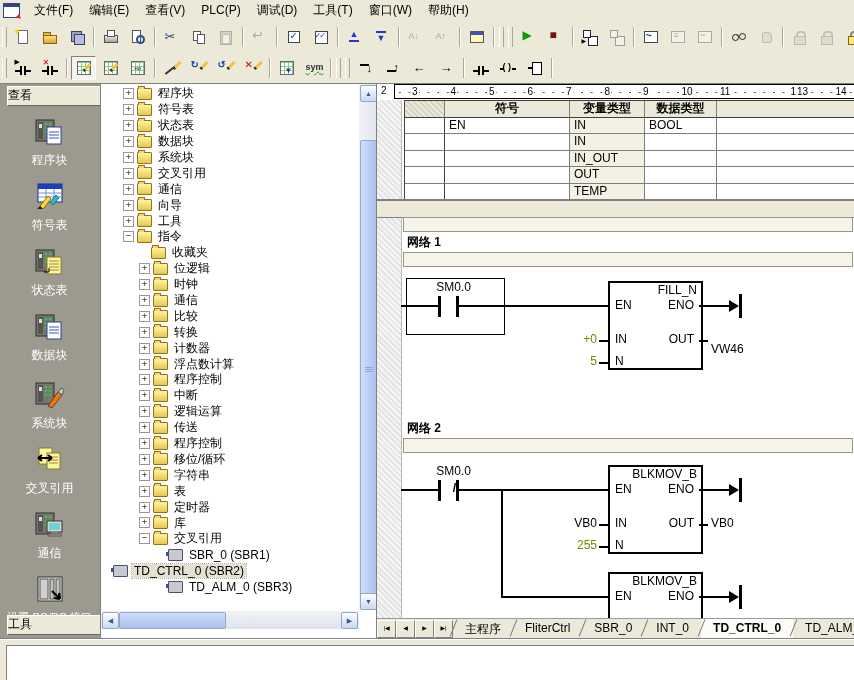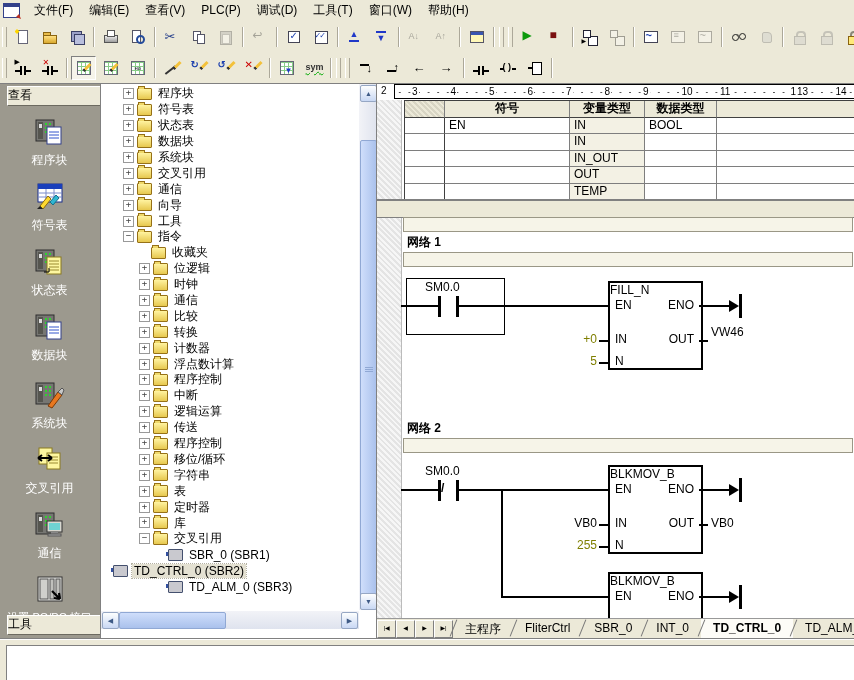--- a/index.html
+++ b/index.html
@@ -130,21 +130,21 @@
   .vtype{background:#f3f1e4}
   #splitter{position:absolute;left:0;top:115px;right:0;height:16px;background:#ece9d8;border-top:2px solid #808080;border-bottom:1px solid #808080}
   
   .combar{position:absolute;left:26px;right:2px;height:13px;background:#f6f4e8;border:1px solid #9a9786}
   .netlabel{position:absolute;font-weight:bold;font-size:12px}
   .wire{position:absolute;background:#000}
   .lbox{position:absolute;border:2px solid #000;background:#fff}
   .ltext{position:absolute;font-size:12px;line-height:13px;white-space:nowrap}
   .olive{color:#7f7f00}
   .tr{text-align:right}
-  .tc{text-align:left}
+  .tc{text-align:right}
   .ahead{position:absolute;width:0;height:0;border-left:10px solid #000;border-top:6px solid transparent;border-bottom:6px solid transparent}
   .abar{position:absolute;width:3px;height:24px;background:#000}
   .selrect{position:absolute;border:1px solid #000}
   
   #tabbar{position:absolute;left:0;right:0;top:534px;height:20px;background:#ece9d8;border-top:1px solid #999;display:flex;align-items:flex-start}
   .navbtn{width:17px;height:16px;background:#ece9d8;border:1px solid;border-color:#fff #808080 #808080 #fff;font-size:6px;text-align:center;line-height:15px;flex:none;margin-top:1px}
   .tab{position:relative;padding:2px 12px 0 12px;height:18px;white-space:nowrap;font-size:12px}
   .tab::before{content:"";position:absolute;left:0;top:0;bottom:2px;width:1px;background:#777;transform:rotate(22deg)}
   .tab.active{font-weight:bold;background:#fdfcf7;border-bottom:1px solid #fdfcf7}
   .tab.last::after{content:"";position:absolute;right:0;top:0;bottom:2px;width:1px;background:#777;transform:rotate(22deg)}
@@ -710,21 +710,21 @@
   <div class="ltext" style="left:238px;top:215px">EN</div>
   <div class="ltext tr" style="left:231px;top:215px;width:86px">ENO</div>
   <div class="ltext" style="left:238px;top:249px">IN</div>
   <div class="ltext tr" style="left:231px;top:249px;width:86px">OUT</div>
   <div class="ltext" style="left:238px;top:271px">N</div>
   <div class="wire" style="left:222px;top:256px;width:9px;height:2px"></div>
   <div class="wire" style="left:222px;top:278px;width:9px;height:2px"></div>
   <div class="wire" style="left:322px;top:256px;width:9px;height:2px"></div>
   <div class="ltext tr olive" style="left:190px;top:249px;width:30px">+0</div>
   <div class="ltext tr olive" style="left:190px;top:271px;width:30px">5</div>
-  <div class="ltext" style="left:334px;top:242px">VW46</div>
+  <div class="ltext" style="left:334px;top:259px">VW46</div>
   <div class="wire" style="left:322px;top:221px;width:32px;height:2px"></div>
   <div class="ahead" style="left:352px;top:216px"></div>
   <div class="abar" style="left:362px;top:210px"></div>
 
   <div class="netlabel" style="left:30px;top:336px">网络 2</div>
   <div class="combar" style="top:354px"></div>
 
   <div class="ltext tc" style="left:48px;top:381px;width:46px">SM0.0</div>
   <div class="wire" style="left:24px;top:405px;width:37px;height:2px"></div>
   <div class="wire" style="left:61px;top:396px;width:3px;height:21px"></div>

